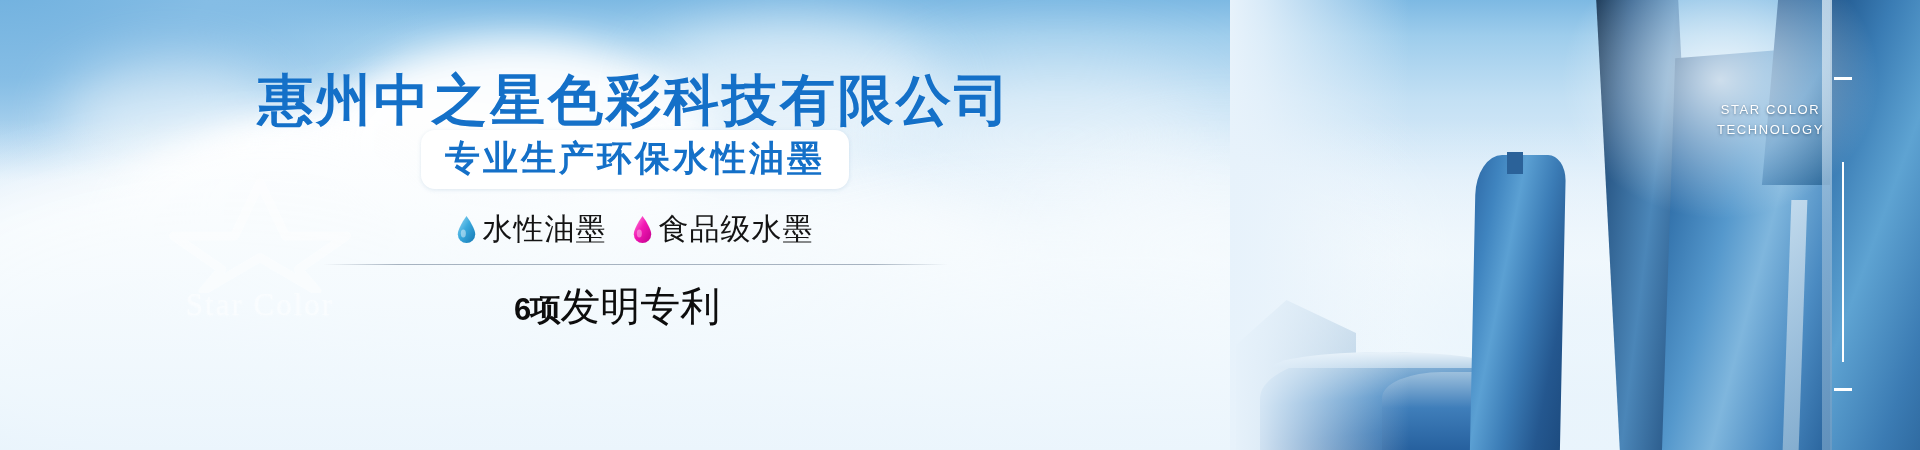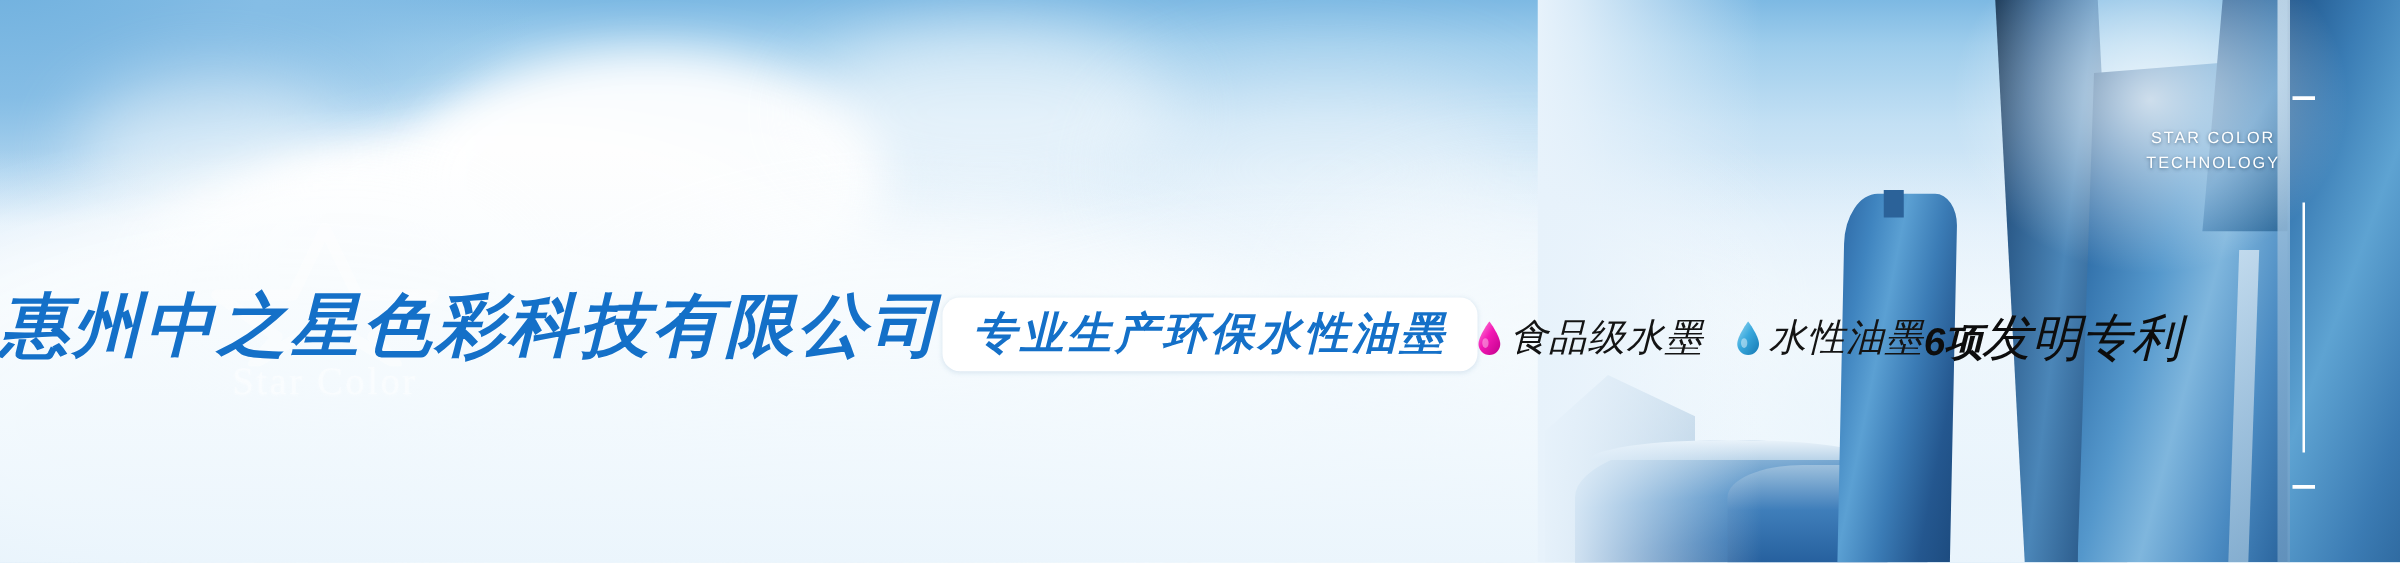--- a/index.html
+++ b/index.html
@@ -201,37 +201,35 @@
     line-height:1.55;
     letter-spacing:1.6px;
     text-shadow:0 1px 3px rgba(10,40,70,.55);
   }
 
   
   .content{
     position:absolute; left:0; top:0;
     width:1270px; height:450px;
     z-index:20;
-    display:flex; flex-direction:row; align-items:center;
+    display:flex; flex-direction:column; align-items:center;
     padding-top:71px;
-    font-style:italic;
   }
 
   .title{
     color:#1470c8;
     font-size:55px;
     font-weight:bold;
     letter-spacing:3px;
     line-height:1.08;
     text-shadow:0 1px 0 rgba(255,255,255,.35);
     white-space:nowrap;
   }
 
   .subtitle-pill{
-    margin-top:14px;
     background:#ffffff;
     border-radius:14px;
     padding:5px 24px 7px;
     box-shadow:0 1px 4px rgba(90,140,180,.18);
   }
   .subtitle-pill span{
     color:#1470c8;
     font-size:35px;
     font-weight:bold;
     letter-spacing:3px;
@@ -349,47 +347,47 @@
 
     <div class="subtitle-pill">
       <span>专业生产环保水性油墨</span>
     </div>
 
     <div class="features">
 
       <div class="feature">
         <svg class="drop" viewBox="0 0 24 34">
           <defs>
+            <linearGradient id="gd1" x1="0" y1="0" x2="1" y2="1">
+              <stop offset="0%" stop-color="#9fdcf5"></stop>
+              <stop offset="45%" stop-color="#3aa9dd"></stop>
+              <stop offset="100%" stop-color="#1579b4"></stop>
+            </linearGradient>
+          </defs>
+          <path d="M12 0 C12 0 23 15 23 23 A11 11 0 0 1 1 23 C1 15 12 0 12 0 Z" fill="url(#gd1)"></path>
+          <ellipse cx="8" cy="22" rx="3.2" ry="5" fill="rgba(255,255,255,.45)"></ellipse>
+        </svg>
+        <span class="feature-label">水性油墨</span>
+      </div>
+
+      <div class="feature">
+        <svg class="drop" viewBox="0 0 24 34">
+          <defs>
             <linearGradient id="gd2" x1="0" y1="0" x2="1" y2="1">
               <stop offset="0%" stop-color="#ff93dd"></stop>
               <stop offset="45%" stop-color="#f318b4"></stop>
               <stop offset="100%" stop-color="#c1008c"></stop>
             </linearGradient>
           </defs>
           <path d="M12 0 C12 0 23 15 23 23 A11 11 0 0 1 1 23 C1 15 12 0 12 0 Z" fill="url(#gd2)"></path>
           <ellipse cx="8" cy="22" rx="3.2" ry="5" fill="rgba(255,255,255,.38)"></ellipse>
         </svg>
         <span class="feature-label">食品级水墨</span>
       </div>
 
-      <div class="feature">
-        <svg class="drop" viewBox="0 0 24 34">
-          <defs>
-            <linearGradient id="gd1" x1="0" y1="0" x2="1" y2="1">
-              <stop offset="0%" stop-color="#9fdcf5"></stop>
-              <stop offset="45%" stop-color="#3aa9dd"></stop>
-              <stop offset="100%" stop-color="#1579b4"></stop>
-            </linearGradient>
-          </defs>
-          <path d="M12 0 C12 0 23 15 23 23 A11 11 0 0 1 1 23 C1 15 12 0 12 0 Z" fill="url(#gd1)"></path>
-          <ellipse cx="8" cy="22" rx="3.2" ry="5" fill="rgba(255,255,255,.45)"></ellipse>
-        </svg>
-        <span class="feature-label">水性油墨</span>
-      </div>
-
 
     </div>
 
     <div class="divider"></div>
 
     <div class="badges">
 
       <div class="badge">
         <div class="badge-main">
           <span class="badge-strong">6项</span><span class="badge-rest">发明专利</span>

